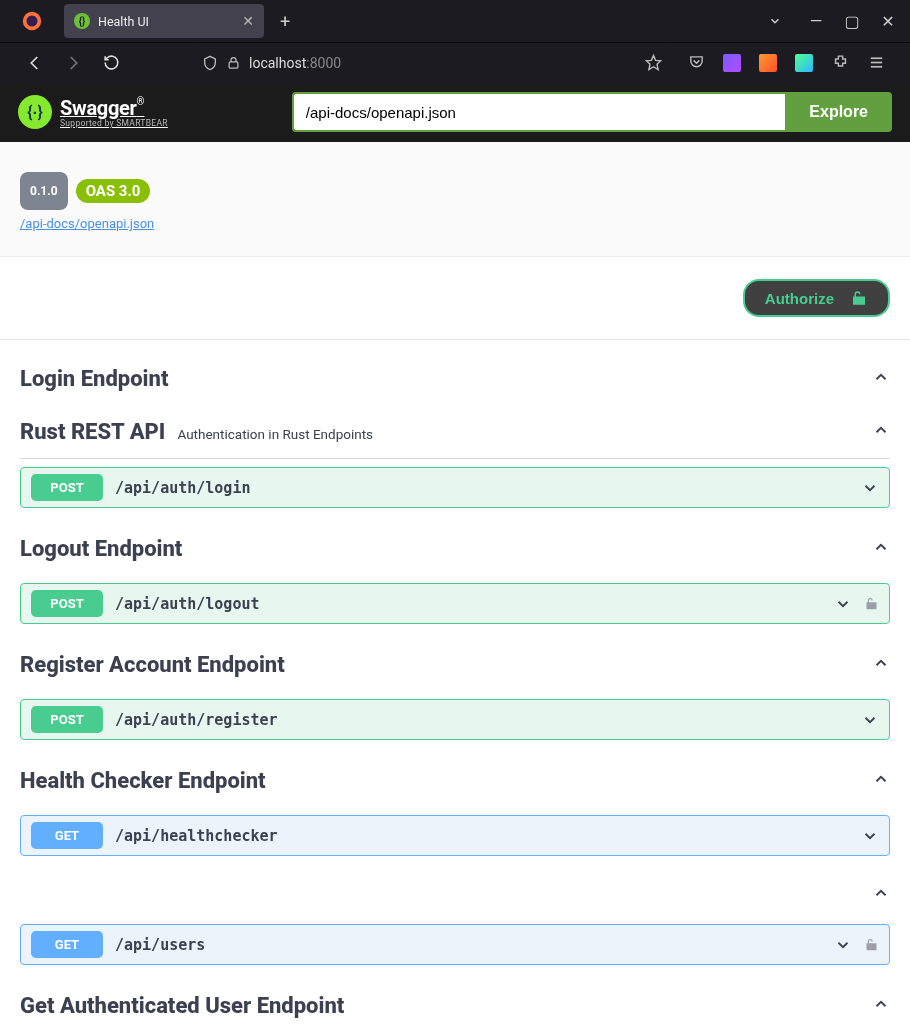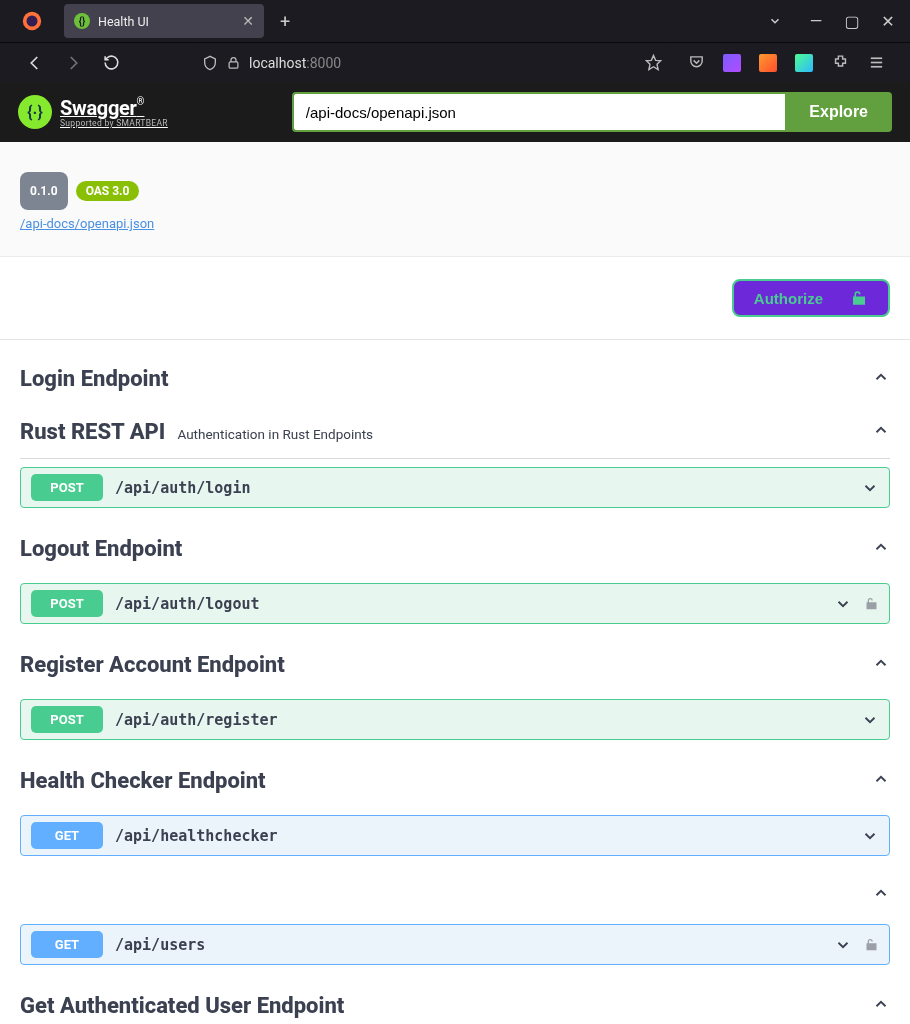--- a/index.html
+++ b/index.html
@@ -81,34 +81,34 @@
 
   
   .info-section{background:#fafafa;padding:30px 20px 24px;}
   .api-title-row{display:flex;align-items:center;gap:8px;flex-wrap:wrap;}
   .api-title{font-size:34px;font-weight:800;color:#3b4151;letter-spacing:-.5px;}
   .ver-badge{
     background:#7d8492;color:#ffffff;font-size:12px;font-weight:700;
     padding:12px 10px;border-radius:8px;
   }
   .oas-badge{
-    background:#89bf04;color:#fff;font-size:12px;font-weight:700;
+    background:#89bf04;color:#fff;font-size:15px;font-weight:700;
     padding:3px 10px;border-radius:14px;
   }
   .api-link{color:#4990e2;font-size:13px;margin-top:6px;display:inline-block;}
 
   
   .auth-section{
     background:#fff;border-top:1px solid rgba(0,0,0,.08);border-bottom:1px solid #e4e4e4;
     padding:22px 20px;display:flex;justify-content:flex-end;
   }
   .authorize-btn{
-    display:flex;align-items:center;gap:27px;
-    border:2px solid #49cc90;color:#49cc90;background:#6d28d9;
-    padding:8px 20px;border-radius:8px;font-size:15px;font-weight:700;cursor:pointer;
+    display:flex;align-items:center;gap:16px;
+    border:2px solid #49cc90;color:#49cc90;background:#404040;
+    padding:8px 20px;border-radius:16px;font-size:15px;font-weight:700;cursor:pointer;
   }
 
   
   .content{background:#fff;padding:12px 20px 0;}
   .tag-header{
     display:flex;align-items:baseline;gap:12px;
     padding:14px 0;border-bottom:1px solid rgba(59,65,81,.2);cursor:pointer;
   }
   .tag-header.no-border{border-bottom:none;}
   .tag-name{font-size:22px;font-weight:800;color:#3b4151;}

